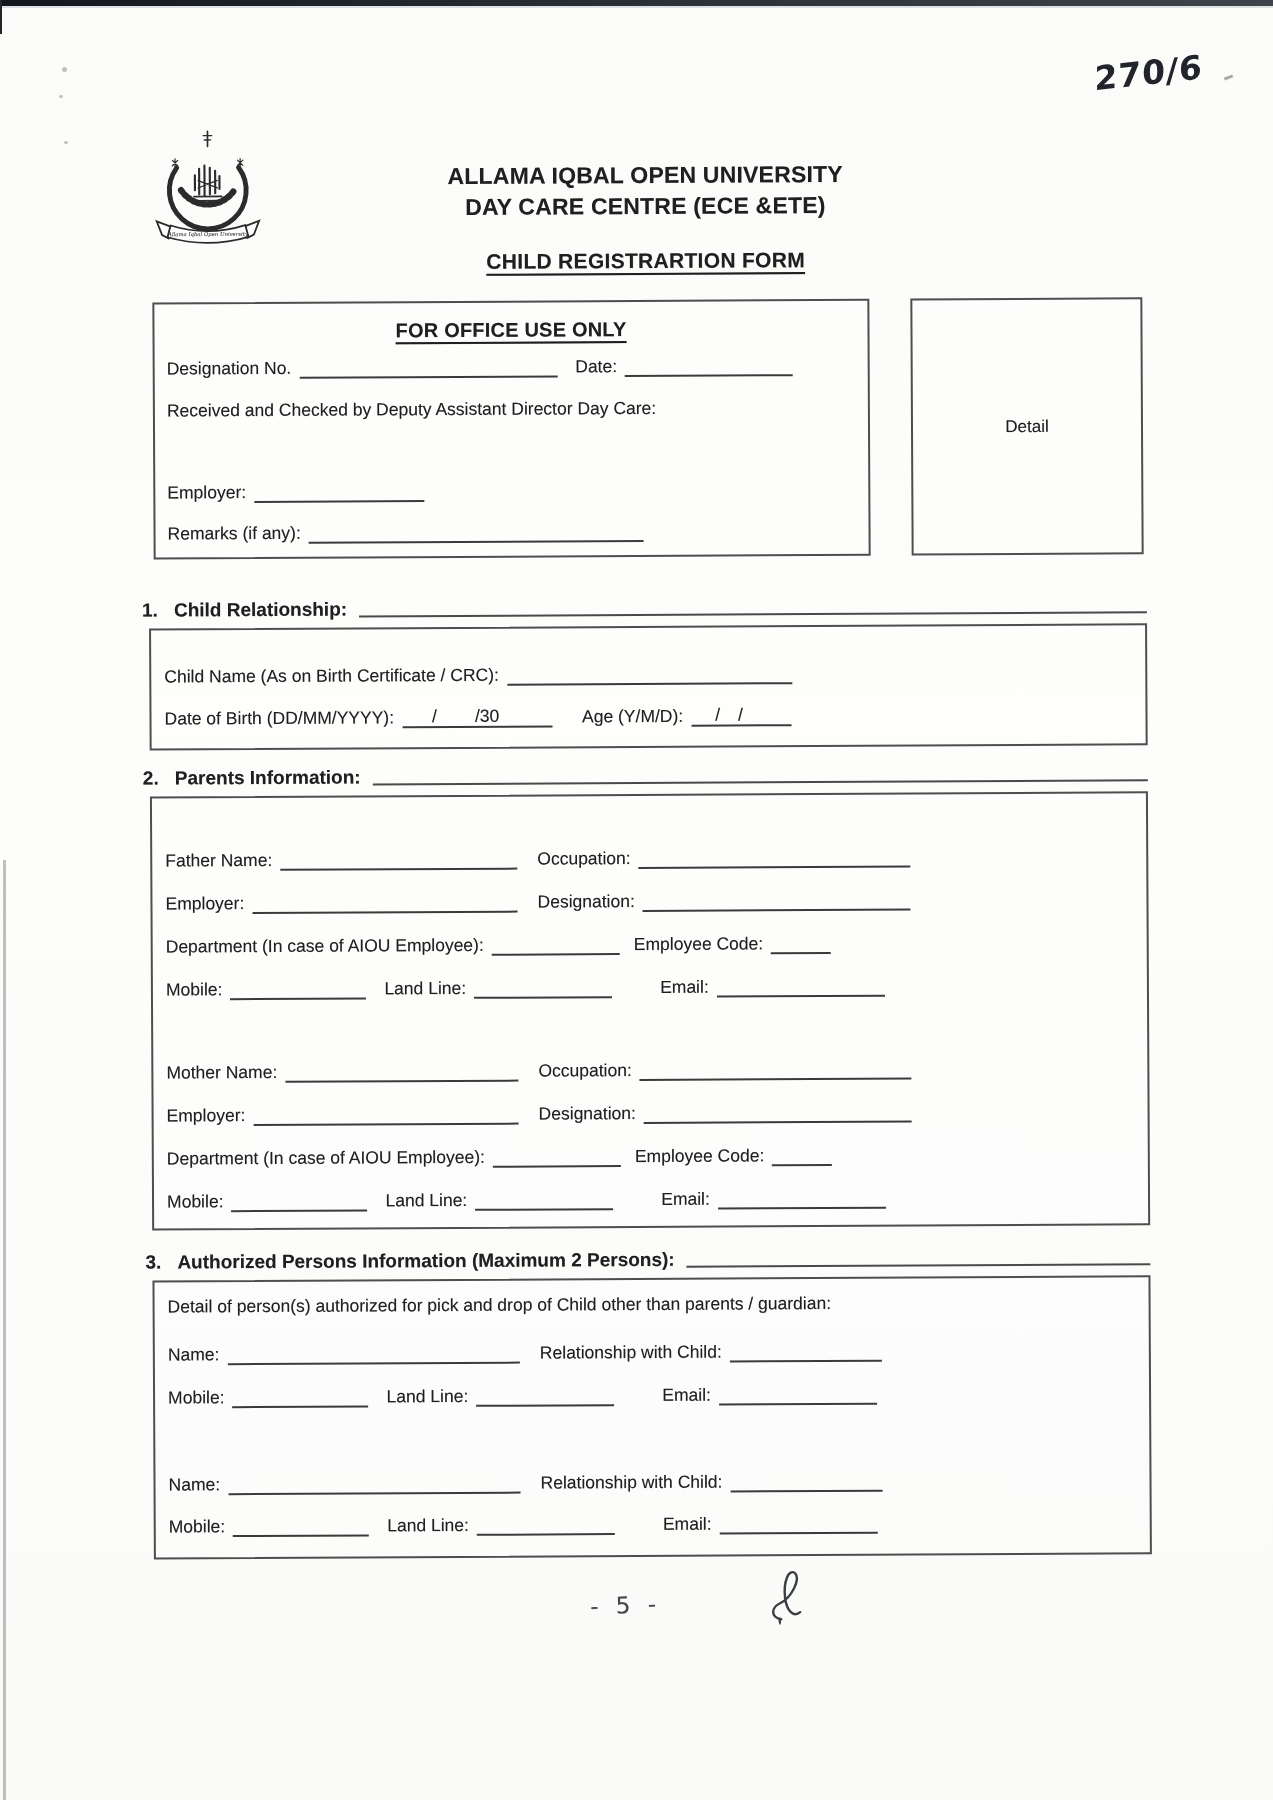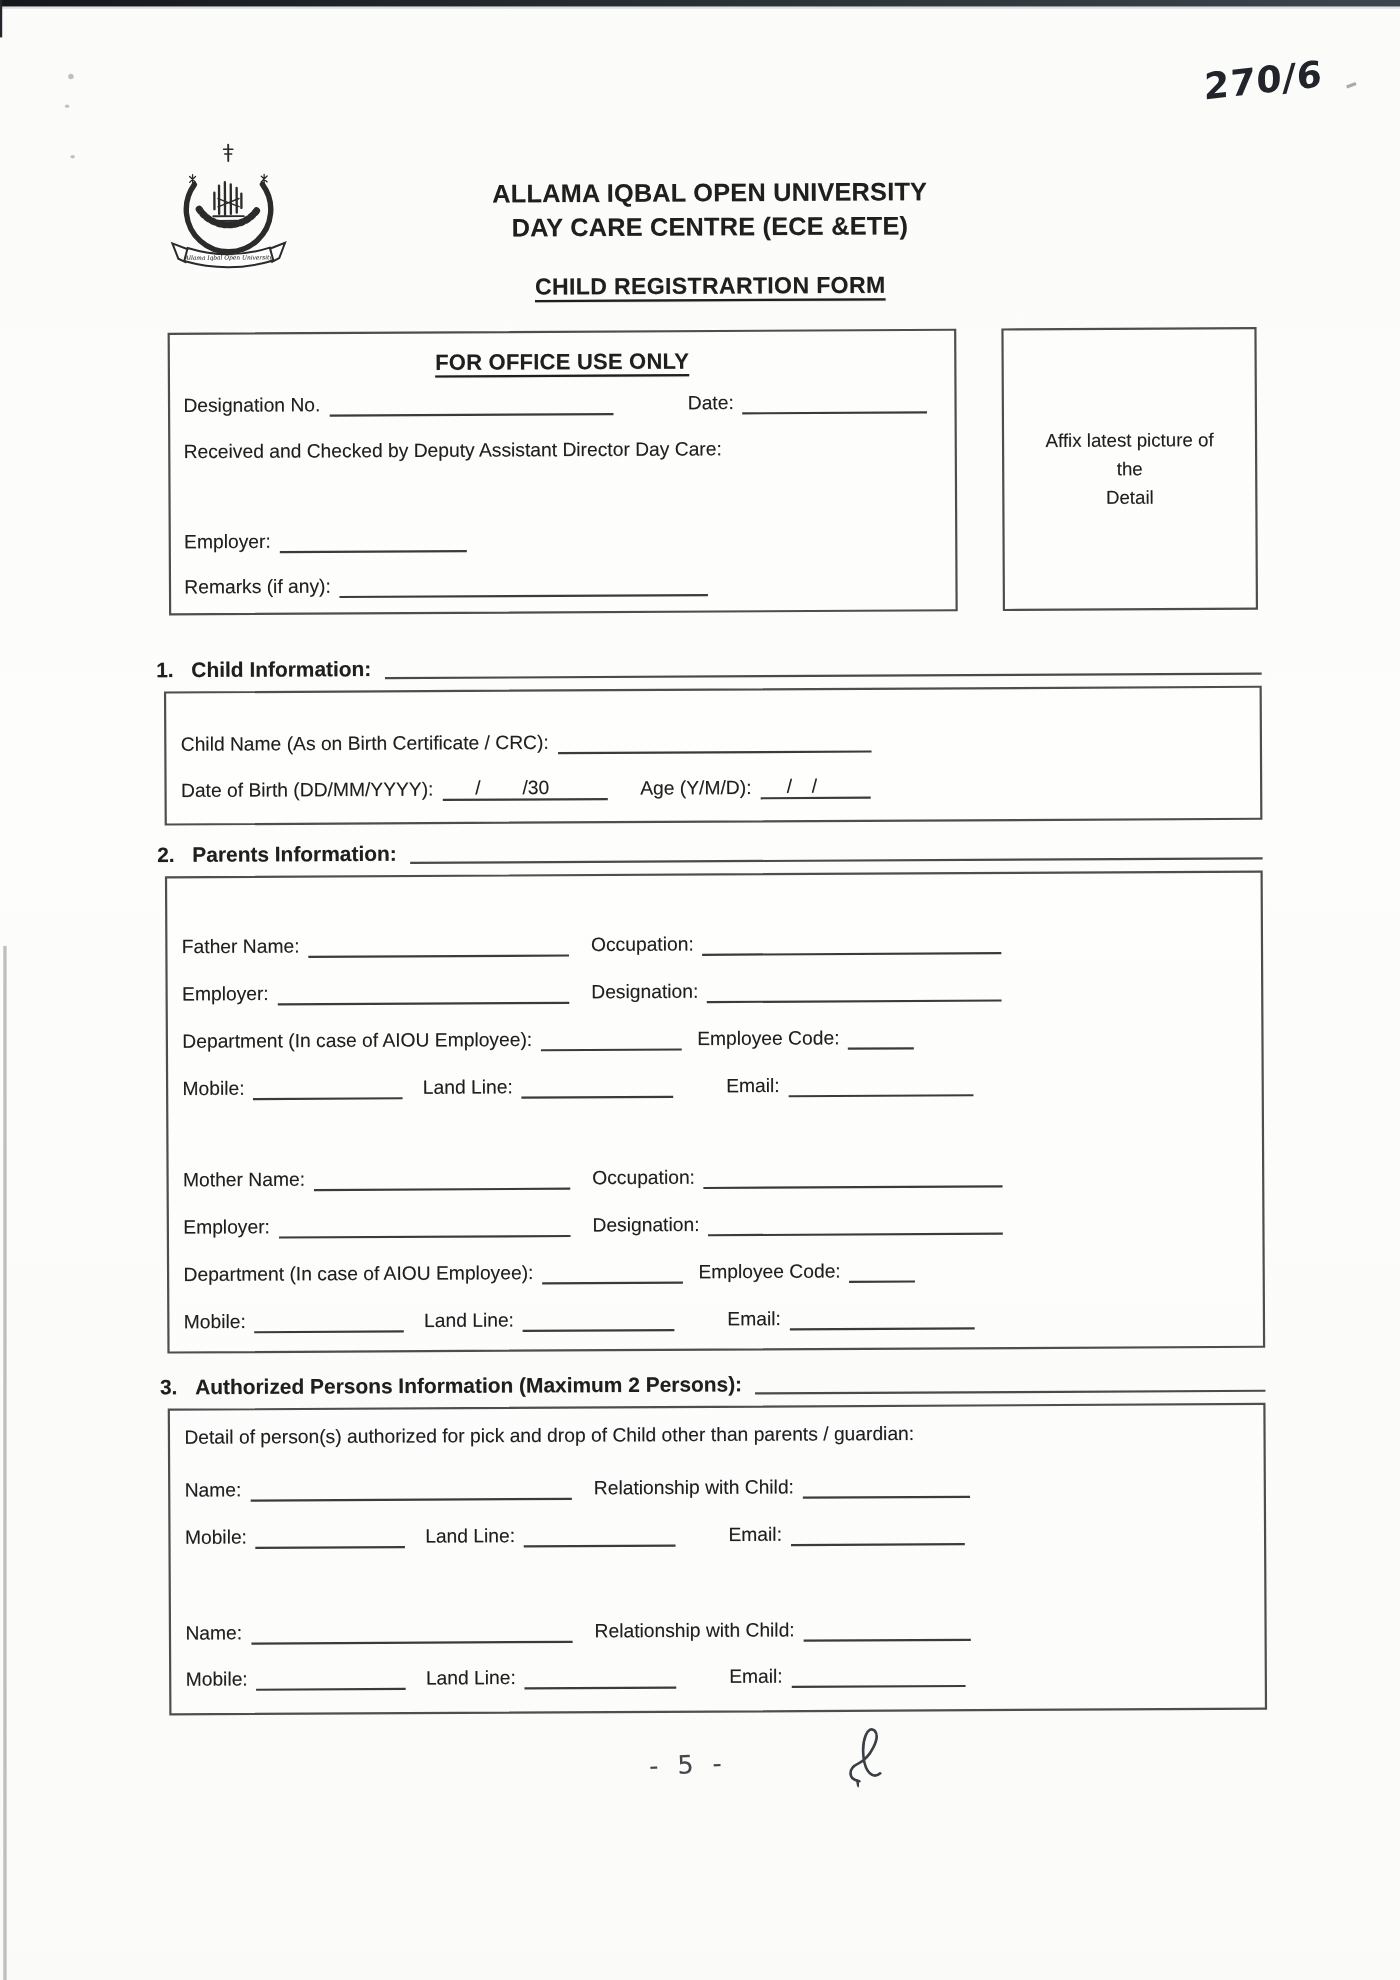--- a/index.html
+++ b/index.html
@@ -105,44 +105,43 @@
       <div class="t1">ALLAMA IQBAL OPEN UNIVERSITY</div>
       <div class="t1">DAY CARE CENTRE (ECE &amp;ETE)</div>
     </div>
     <div class="form-title">CHILD REGISTRARTION FORM</div>
 
     <div class="box obox">
       <div class="obox-title">FOR OFFICE USE ONLY</div>
       <div class="orow" style="top:52px">
         <span class="lbl">Designation No.</span>
         <span class="u" style="width:258px"></span>
-        <span class="lbl" style="margin-left:68px">Date:</span>
+        <span class="lbl" style="margin-left:18px">Date:</span>
         <span class="u" style="width:168px"></span>
       </div>
       <div class="orow" style="top:96px">
         <span class="lbl">Received and Checked by Deputy Assistant Director Day Care:</span>
       </div>
       <div class="orow" style="top:176px">
         <span class="lbl">Employer:</span>
         <span class="u" style="width:170px"></span>
       </div>
       <div class="orow" style="top:217px">
         <span class="lbl">Remarks (if any):</span>
         <span class="u" style="width:335px"></span>
       </div>
     </div>
 
     <div class="box pbox">
-      <div class="lbl">Affix latest picture of the</div>
       <div class="lbl">Detail</div>
     </div>
 
     <div class="sec-head" style="top:597px">
       <span class="sec-num">1.</span>
-      <span>Child Information:</span>
+      <span>Child Relationship:</span>
       <span class="sec-rule"></span>
     </div>
     <div class="box" style="left:150px;top:626px;width:994px;height:118px;">
       <div class="prow" style="top:34px">
         <span class="lbl">Child Name (As on Birth Certificate / CRC):</span>
         <span class="u" style="width:285px"></span>
       </div>
       <div class="prow" style="top:76px">
         <span class="lbl">Date of Birth (DD/MM/YYYY):</span>
         <span class="u" style="width:150px">

